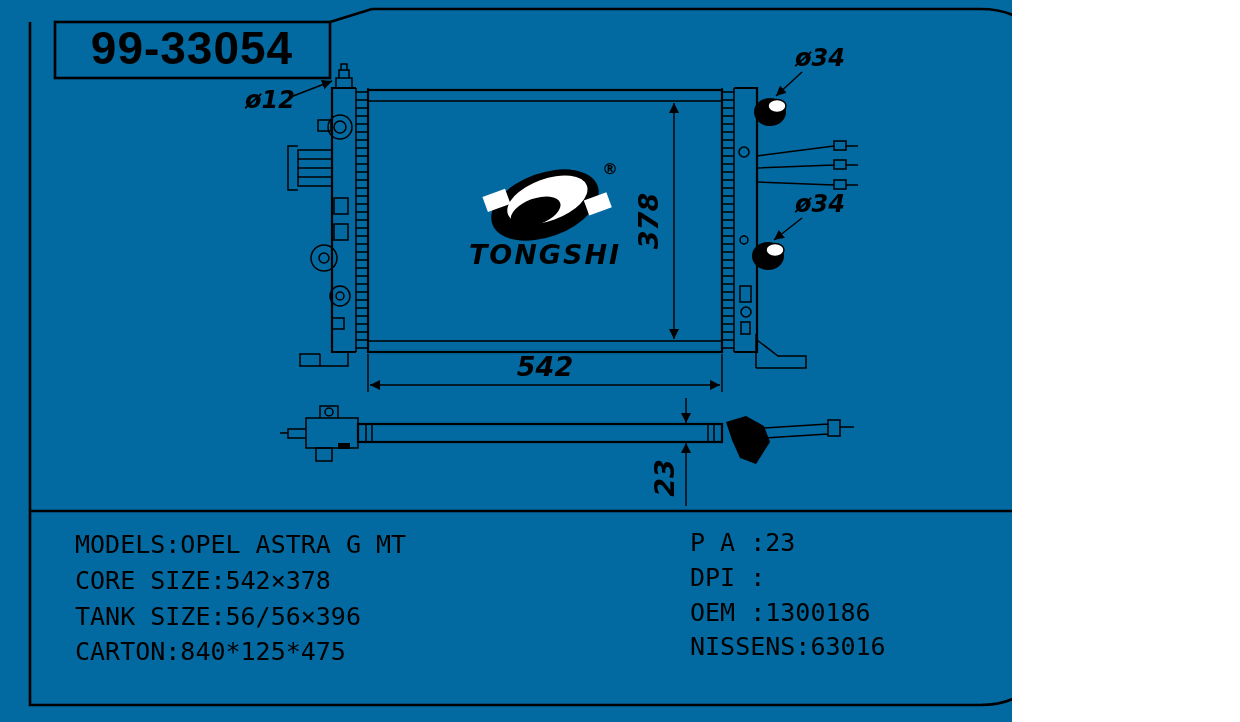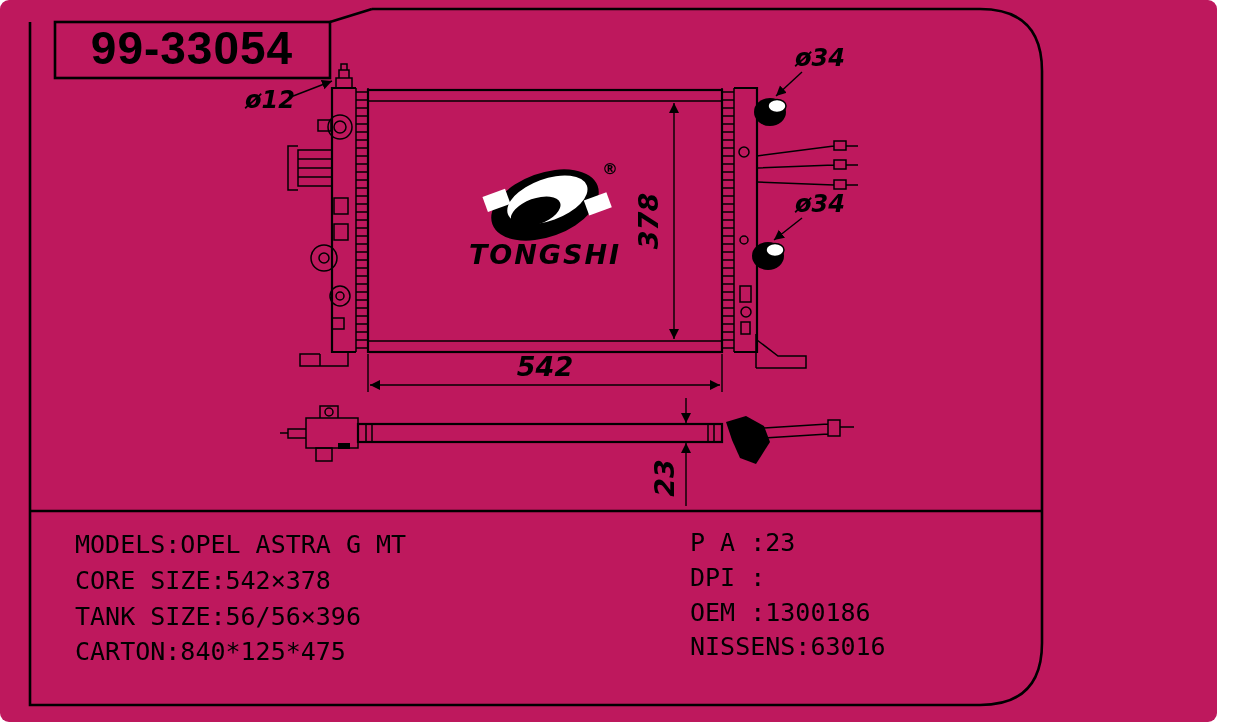--- a/index.html
+++ b/index.html
@@ -1,16 +1,16 @@
 <!DOCTYPE html>
 <html><head>
 <meta charset="utf-8">
 <style>
   html,body{margin:0;padding:0;background:#ffffff;}
-  .page{position:relative;width:1217px;height:722px;background:#be185d;overflow:hidden;border-radius:9px;}
+  .page{position:relative;width:1012px;height:722px;background:#0369a1;overflow:hidden;}
   svg{display:block;}
   .outline{fill:none;stroke:#000;stroke-width:2.2;stroke-linejoin:miter;}
   .frame{fill:none;stroke:#000;stroke-width:2.6;}
   .thin{fill:none;stroke:#000;stroke-width:1.5;}
   .dimline{fill:none;stroke:#000;stroke-width:1.4;}
   .solid{fill:#000;stroke:none;}
   .whitecut{fill:#fff;stroke:none;}
   text{fill:#000;}
   .pn{font:700 46px "Liberation Sans", sans-serif;letter-spacing:1px;}
   .dim{font:italic 700 27px "DejaVu Sans", sans-serif;}

